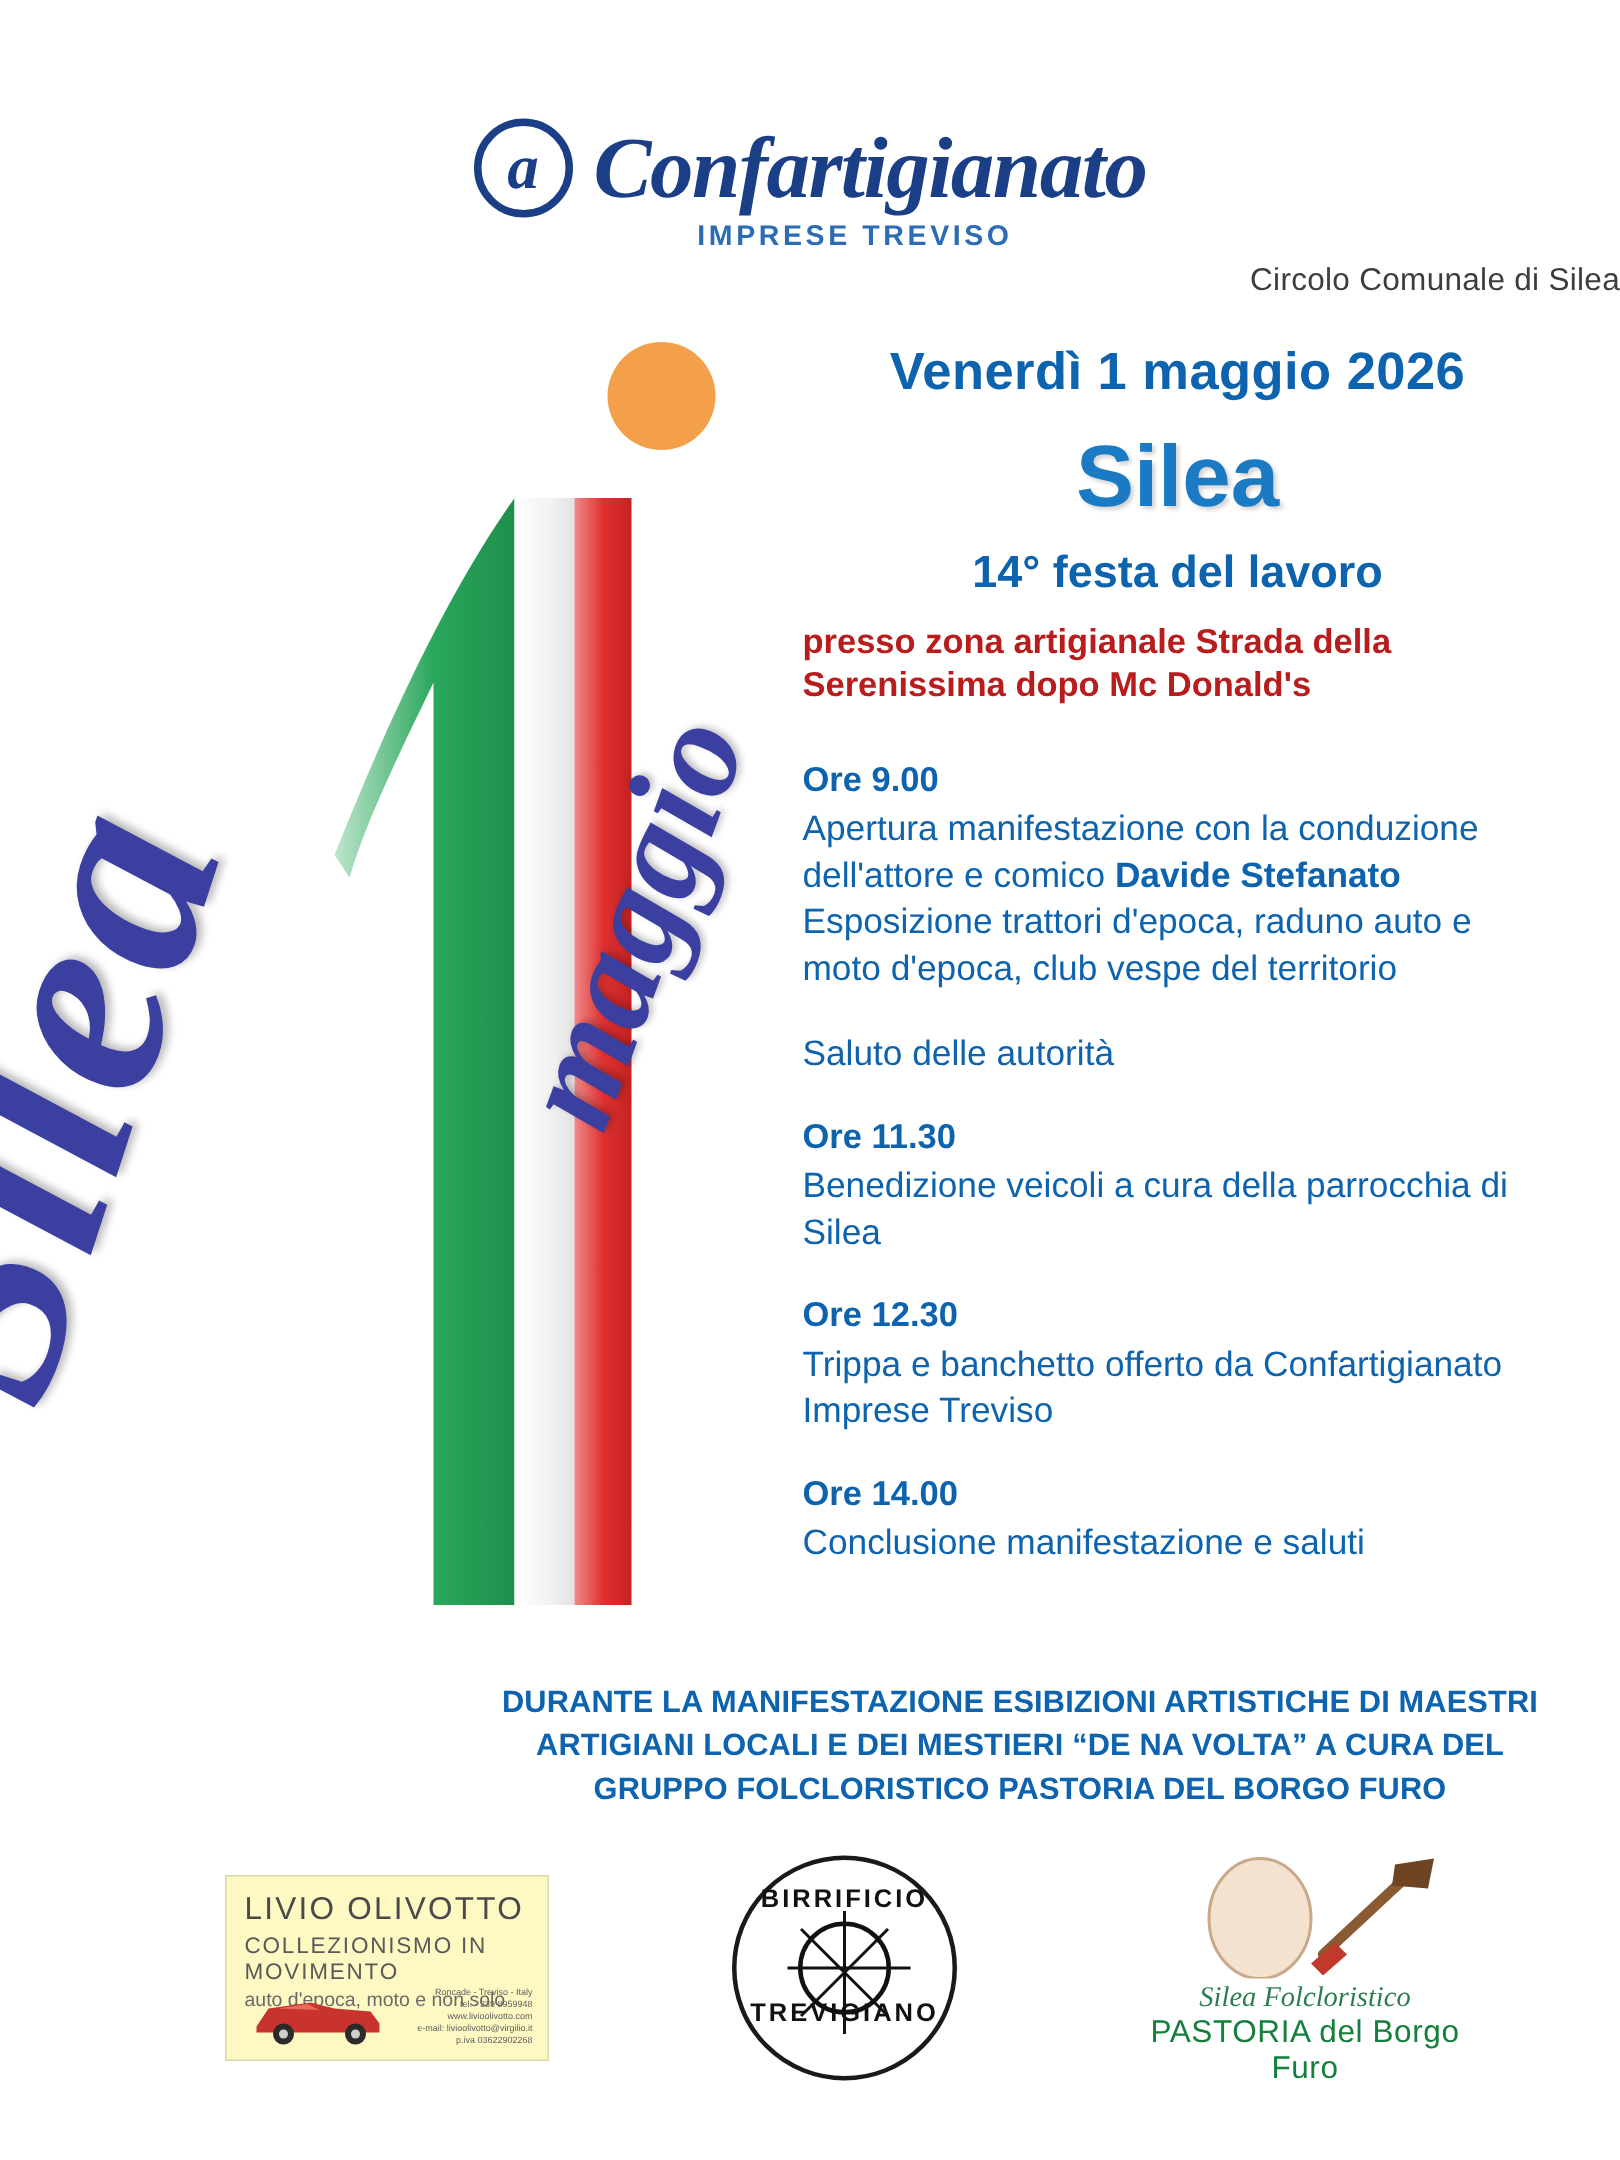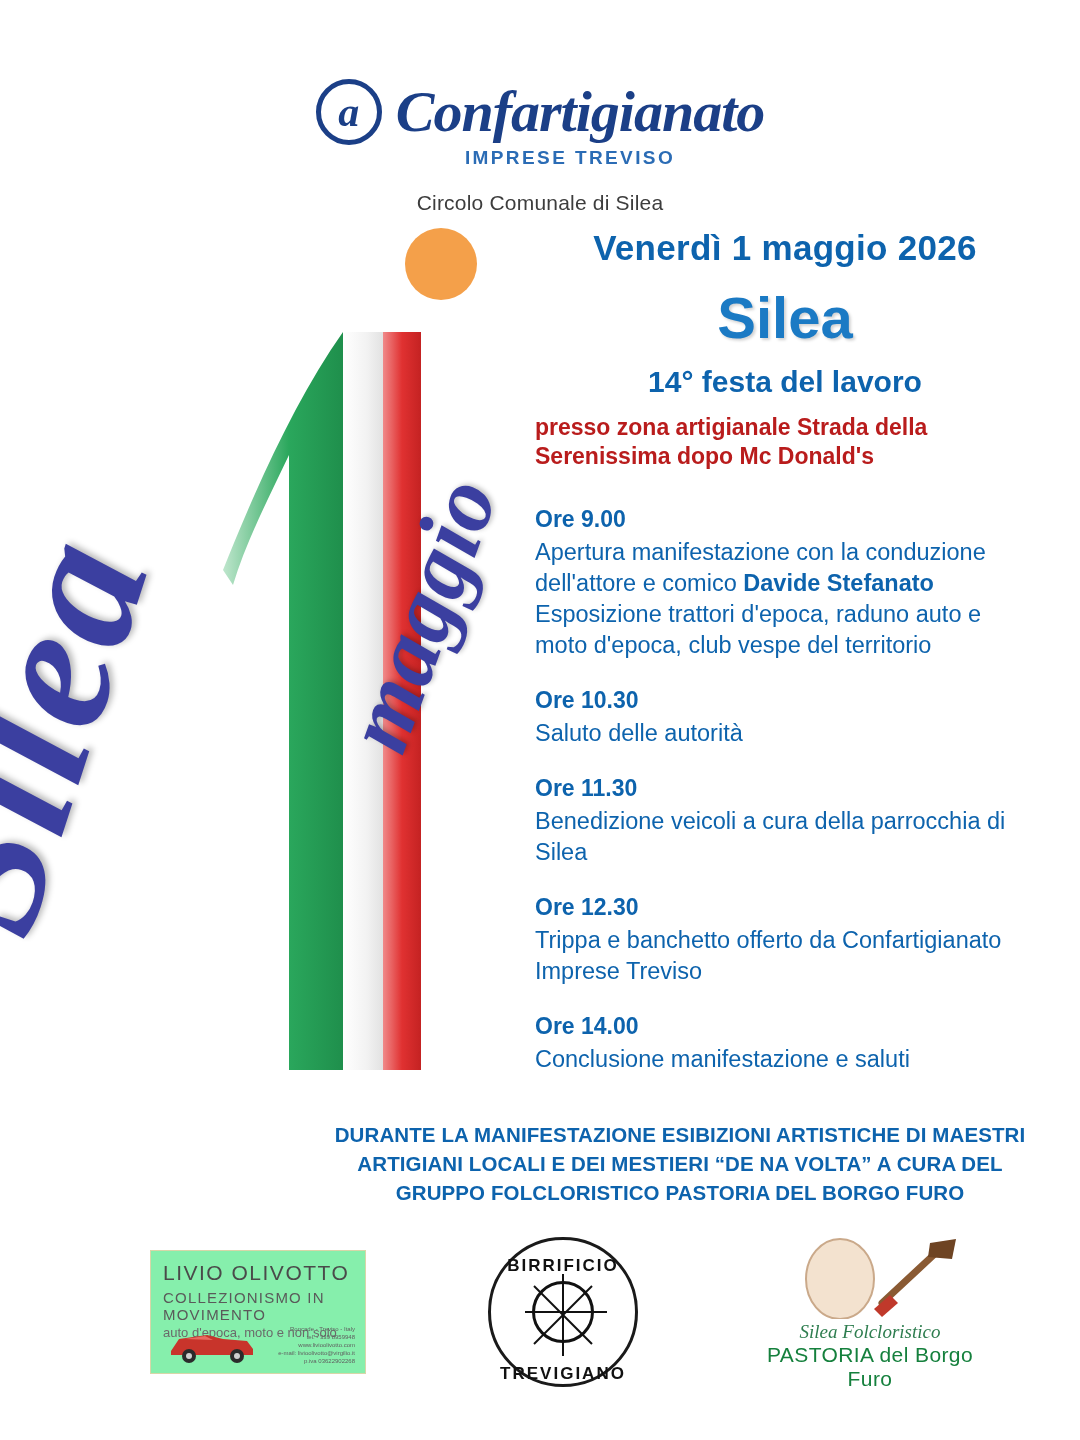--- a/index.html
+++ b/index.html
@@ -57,24 +57,25 @@
   .logo-sub {
     margin-top: 2px;
     margin-left: 60px;
     text-align: center;
     font-size: 19px;
     letter-spacing: 2.4px;
     color: #2b6cb5;
     font-weight: 600;
   }
   .logo-sub2 {
-    margin-top: 22px;
+    margin-top: 6px;
     font-size: 21px;
     color: #3d3d3d;
     letter-spacing: 0.2px;
+    text-align: right;
   }
 
   
   .art {
     position: absolute;
     left: 60px;
     top: 210px;
     width: 470px;
     height: 1010px;
   }
@@ -205,21 +206,21 @@
     top: 1232px;
     width: 830px;
     height: 160px;
     display: flex;
     align-items: center;
     justify-content: space-between;
   }
   .spon-card {
     width: 216px;
     height: 124px;
-    background: #86efac;
+    background: #fef9c3;
     border: 1px solid #d8d6a8;
     position: relative;
     padding: 10px 12px;
   }
   .spon-card .t1 {
     font-size: 21px;
     color: #4a4a4a;
     letter-spacing: 1.5px;
     font-family: "Liberation Sans", sans-serif;
   }
@@ -265,21 +266,21 @@
   .birr .ring-text-bottom {
     position: absolute;
     width: 100%;
     text-align: center;
     font-size: 17px;
     font-weight: bold;
     letter-spacing: 2px;
     color: #111;
   }
   .birr .ring-text-top { top: 16px; }
-  .birr .ring-text-bottom { bottom: 0; }
+  .birr .ring-text-bottom { bottom: 32px; }
   .wheel {
     width: 62px; height: 62px;
     border-radius: 50%;
     border: 3px solid #111;
     position: relative;
   }
   .wheel::before, .wheel::after {
     content: "";
     position: absolute;
     left: 50%; top: -10px;
@@ -378,21 +379,20 @@
     </div>
 
     <div class="schedule">
       <div class="slot">
         <div class="slot-time">Ore 9.00</div>
         <div class="slot-desc">
           <span>Apertura manifestazione con la conduzione dell'attore e comico </span><b>Davide Stefanato</b><span> Esposizione trattori d'epoca, raduno auto e moto d'epoca, club vespe del territorio</span>
         </div>
       </div>
       <div class="slot">
-        <div class="slot-time">Ore 10.30</div>
         <div class="slot-desc">Saluto delle autorità</div>
       </div>
       <div class="slot">
         <div class="slot-time">Ore 11.30</div>
         <div class="slot-desc">Benedizione veicoli a cura della parrocchia di Silea</div>
       </div>
       <div class="slot">
         <div class="slot-time">Ore 12.30</div>
         <div class="slot-desc">Trippa e banchetto offerto da Confartigianato Imprese Treviso</div>
       </div>

